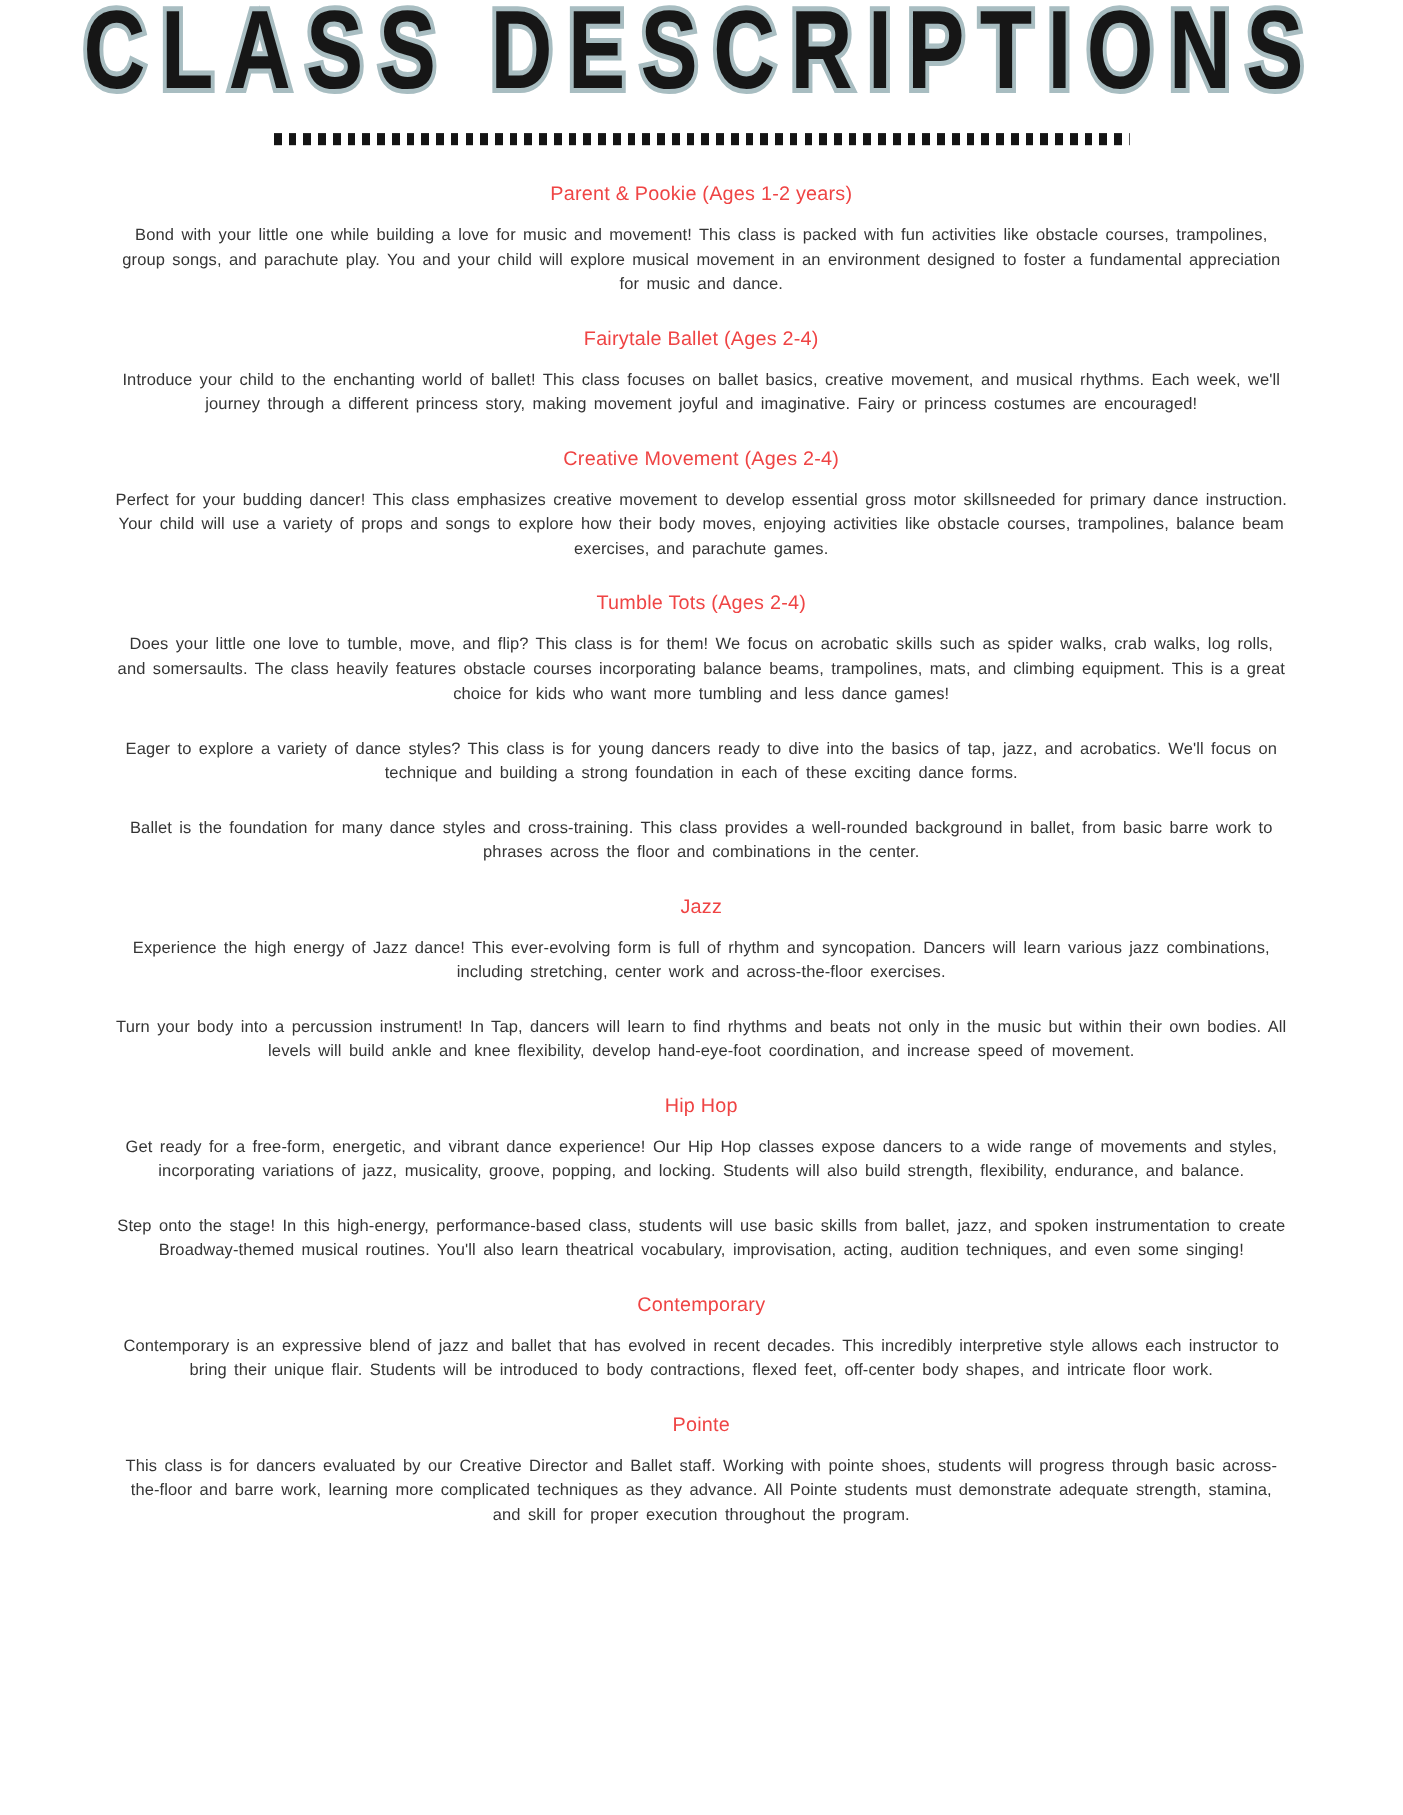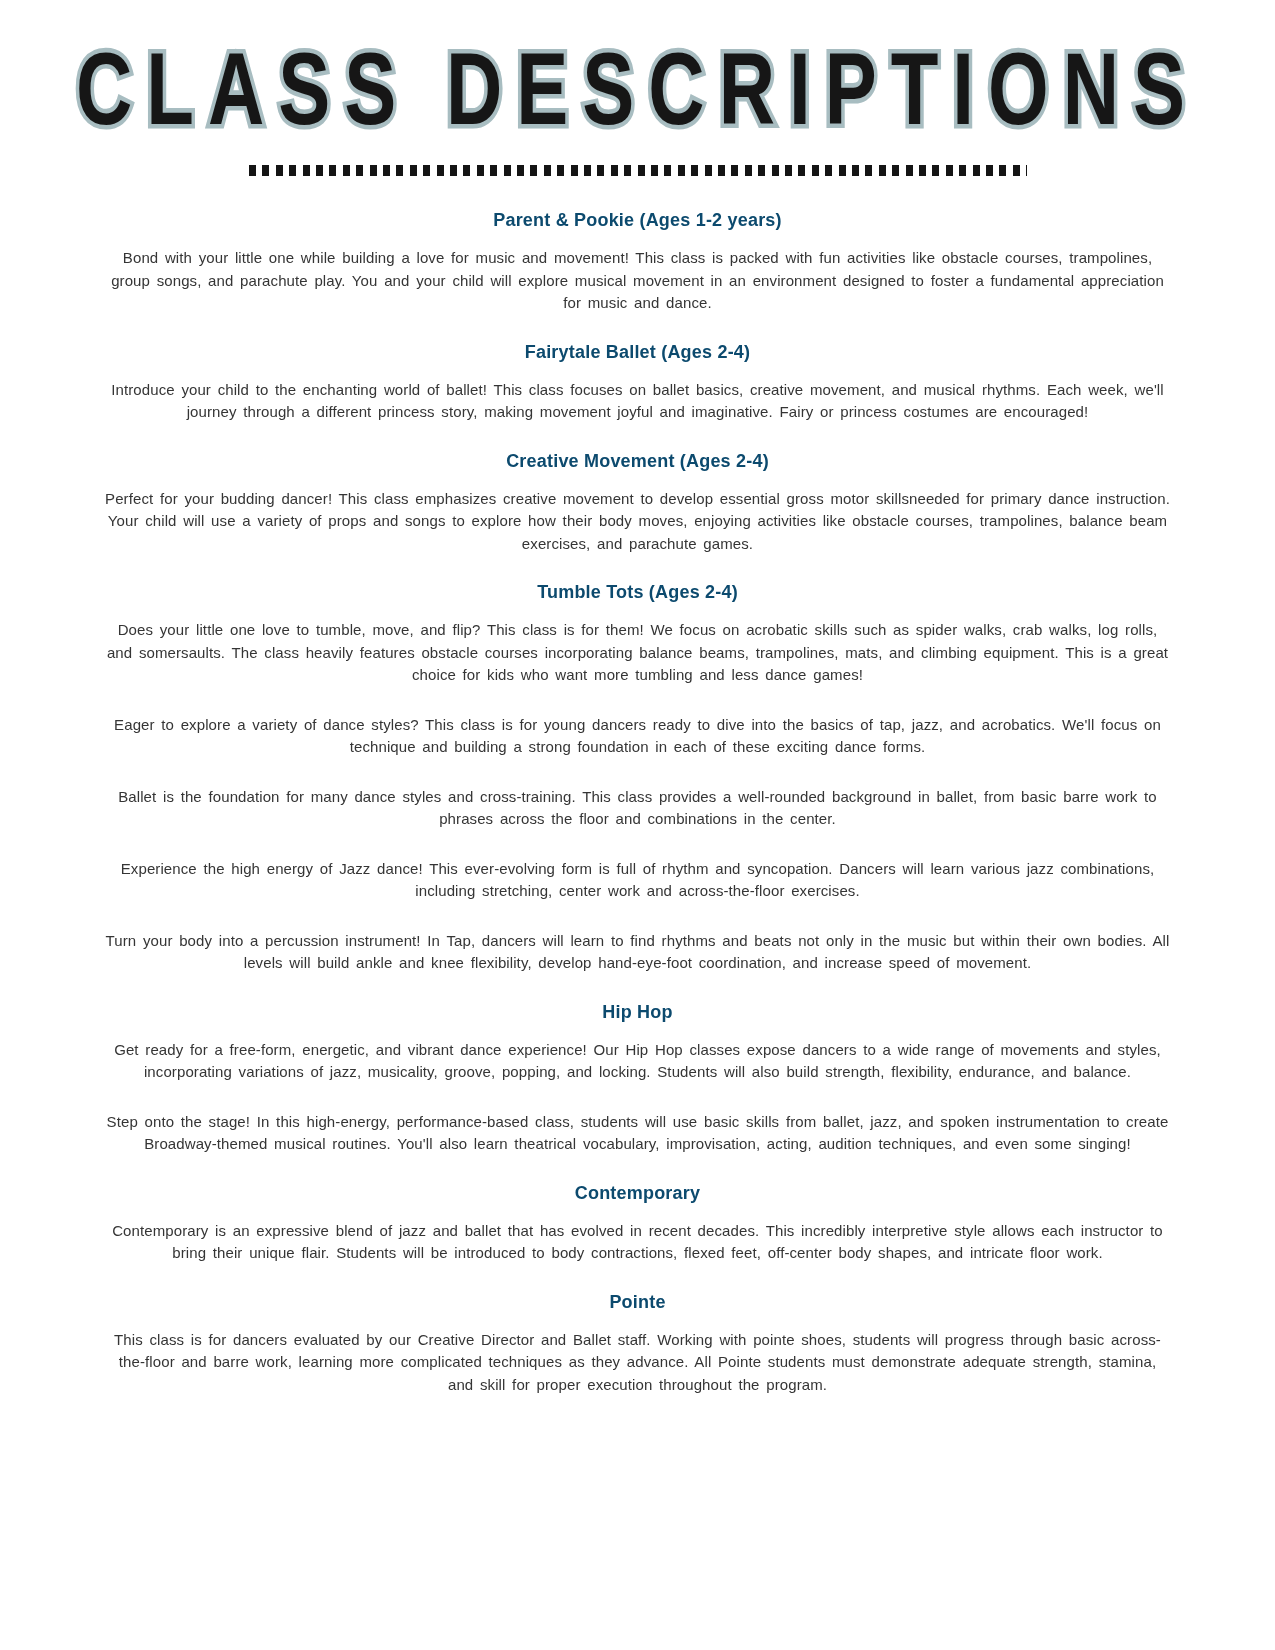--- a/index.html
+++ b/index.html
@@ -5,21 +5,21 @@
   html,body{margin:0;padding:0;background:#ffffff;}
   .page{
     width:1275px;
     height:1650px;
     margin:0 auto;
     background:#ffffff;
     font-family:"Liberation Sans",sans-serif;
     overflow:hidden;
     box-sizing:border-box;
   }
-  .header{ text-align:center; padding-top:44px; }
+  .header{ text-align:center; }
   .title{
     margin:0;
     display:inline-block;
     font-family:"Liberation Sans",sans-serif;
     font-weight:700;
     font-size:78px;
     letter-spacing:14px;
     color:#161616;
     -webkit-text-stroke:7px #a8bdc1;
     paint-order:stroke fill;
@@ -37,22 +37,22 @@
     width:1100px;
     margin:0 auto;
     padding-top:34px;
     text-align:center;
     color:#353535;
   }
   .class-section{ margin-bottom:27px; }
   .class-heading{
     margin:0 0 1px 0;
     font-size:18px;
-    font-weight:700;
-    color:#0c4a6e;
+    font-weight:400;
+    color:#ef4444;
     letter-spacing:0.2px;
   }
   .class-description{
     margin:16px;
     font-size:15px;
     line-height:1.5;
     word-spacing:0.16em;
     letter-spacing:0.1px;
   }
 </style>
@@ -90,20 +90,21 @@
 
       <section class="class-section">
         <p class="class-description">Eager to explore a variety of dance styles? This class is for young dancers ready to dive into the basics of tap, jazz, and acrobatics. We'll focus on technique and building a strong foundation in each of these exciting dance forms.</p>
       </section>
 
       <section class="class-section">
         <p class="class-description">Ballet is the foundation for many dance styles and cross-training. This class provides a well-rounded background in ballet, from basic barre work to phrases across the floor and combinations in the center.</p>
       </section>
 
       <section class="class-section">
+        <h2 class="class-heading">Jazz</h2>
         <p class="class-description">Experience the high energy of Jazz dance! This ever-evolving form is full of rhythm and syncopation. Dancers will learn various jazz combinations, including stretching, center work and across-the-floor exercises.</p>
       </section>
 
       <section class="class-section">
         <p class="class-description">Turn your body into a percussion instrument! In Tap, dancers will learn to find rhythms and beats not only in the music but within their own bodies. All levels will build ankle and knee flexibility, develop hand-eye-foot coordination, and increase speed of movement.</p>
       </section>
 
       <section class="class-section">
         <h2 class="class-heading">Hip Hop</h2>
         <p class="class-description">Get ready for a free-form, energetic, and vibrant dance experience! Our Hip Hop classes expose dancers to a wide range of movements and styles, incorporating variations of jazz, musicality, groove, popping, and locking. Students will also build strength, flexibility, endurance, and balance.</p>

